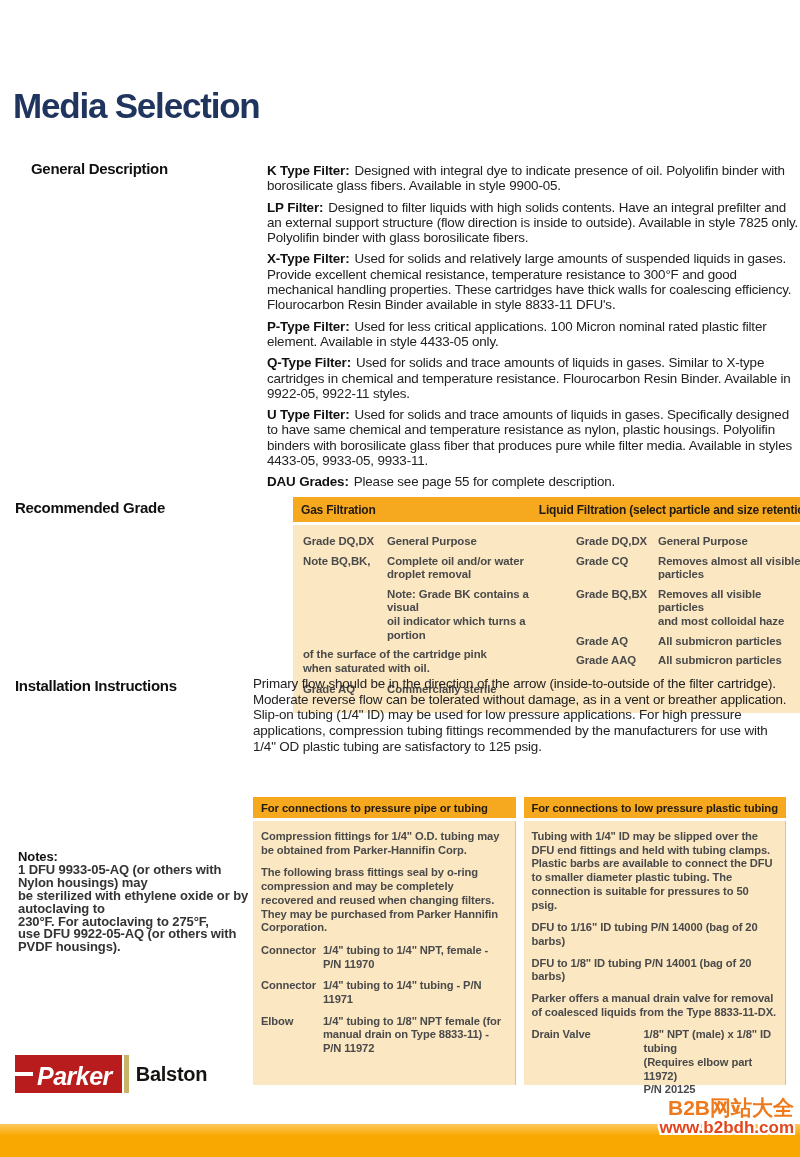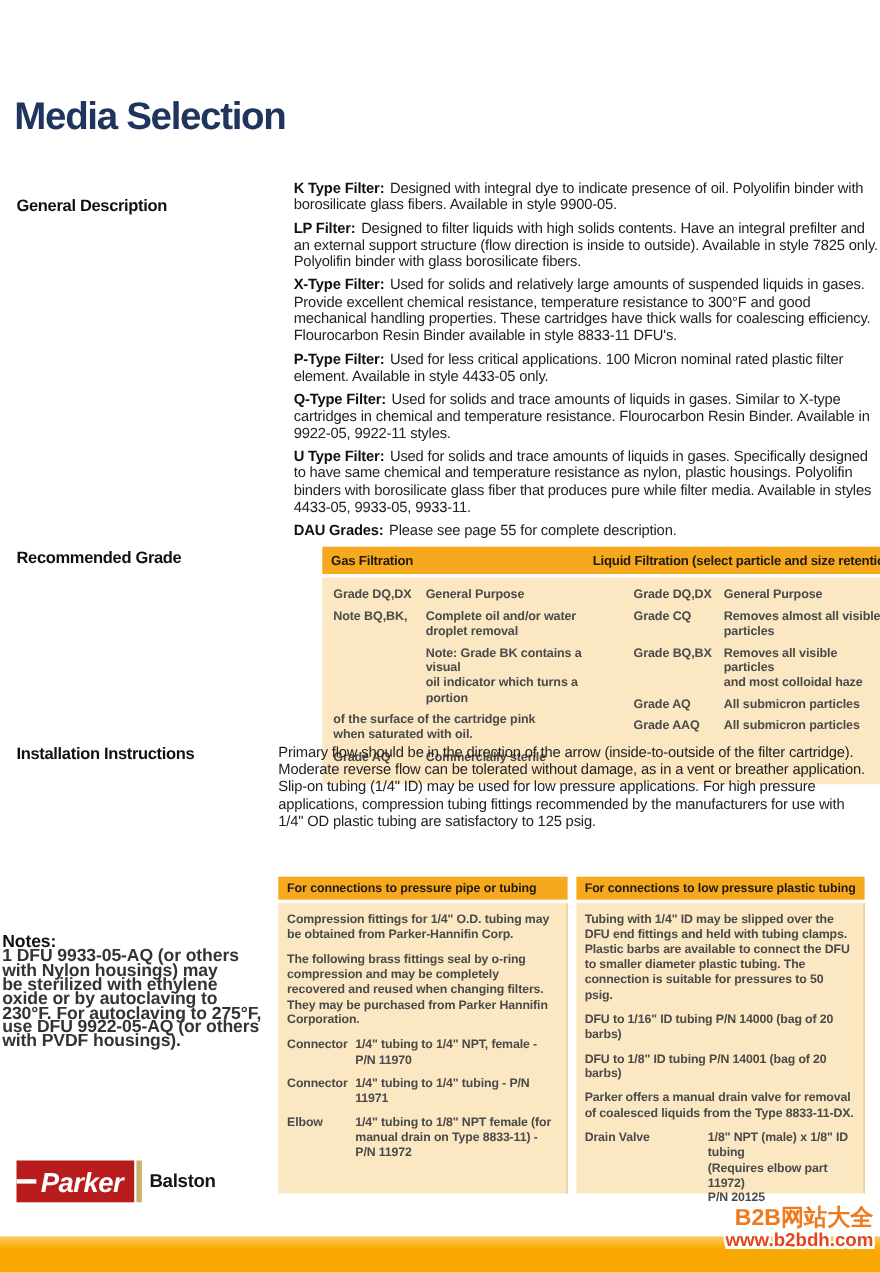--- a/index.html
+++ b/index.html
@@ -11,21 +11,21 @@
   
   .page-title{
     position:absolute;left:13px;top:86px;
     font-size:35px;font-weight:700;color:#20355e;letter-spacing:-1.2px;
   }
   
   .side-label{
     position:absolute;left:15px;font-size:15px;font-weight:700;color:#101010;
     letter-spacing:-0.3px;
   }
-  #label-general{top:179px;}
+  #label-general{top:160px;margin-left:16px;}
   #label-grade{top:499px;}
   #label-install{top:677px;}
   
   #desc-col{
     position:absolute;left:267px;top:163px;width:536px;
     font-size:13.4px;line-height:15.3px;letter-spacing:-0.15px;color:#222;
   }
   .para{margin:0 0 6px 0;}
   .para b{font-weight:700;color:#111;margin-right:5px;}
   
@@ -48,22 +48,22 @@
   .t1-col.liquid .grade-term{width:82px;margin-left:14px;}
   .grade-desc{flex:1;}
   .t1-outdent{margin:2px 0 8px 0;}
   
   #install-para{
     position:absolute;left:253px;top:676px;width:538px;
     font-size:13.4px;line-height:15.7px;letter-spacing:-0.15px;color:#222;
   }
   
   #notes{
-    position:absolute;left:2px;top:851px;width:240px;
-    font-size:16px;line-height:12.9px;color:#333;font-weight:700;letter-spacing:-0.1px;
+    position:absolute;left:18px;top:851px;width:240px;
+    font-size:13px;line-height:12.9px;color:#333;font-weight:700;letter-spacing:-0.1px;
   }
   #notes .notes-title{font-weight:700;color:#111;}
   
   #conn-table{position:absolute;left:253px;top:797px;width:533px;display:flex;gap:8px;}
   .t2-col{width:50%;display:flex;flex-direction:column;}
   .t2-header{
     background:#f6a81e;font-size:11.3px;font-weight:700;color:#201a10;
     padding:5px 8px 4px 8px;letter-spacing:-0.1px;
   }
   .t2-gap{height:3px;background:#ffffff;}
@@ -84,21 +84,21 @@
     background:#b91c1c;color:#ffffff;display:flex;align-items:flex-end;
     font-weight:700;font-style:italic;font-size:25px;letter-spacing:-0.5px;
     padding:0 10px 2px 22px;position:relative;
   }
   .logo-dash{
     position:absolute;left:0;top:17px;width:18px;height:4px;background:#ffffff;
   }
   .logo-gold{width:5px;background:#c7b469;margin-left:2px;}
   .logo-balston{
     display:flex;align-items:center;padding-left:7px;
-    font-size:17px;font-weight:700;color:#151412;letter-spacing:-0.3px;text-align:right;
+    font-size:20px;font-weight:700;color:#151412;letter-spacing:-0.3px;text-align:right;
   }
   
   #bottom-bar{
     position:absolute;left:0;top:1124px;width:800px;height:33px;
     background:linear-gradient(to bottom,#fdc95f 0%,#f9a801 35%,#f9a801 100%);
   }
   #watermark{
     position:absolute;right:6px;top:1097px;text-align:right;z-index:5;
     font-weight:700;line-height:1.05;
   }

